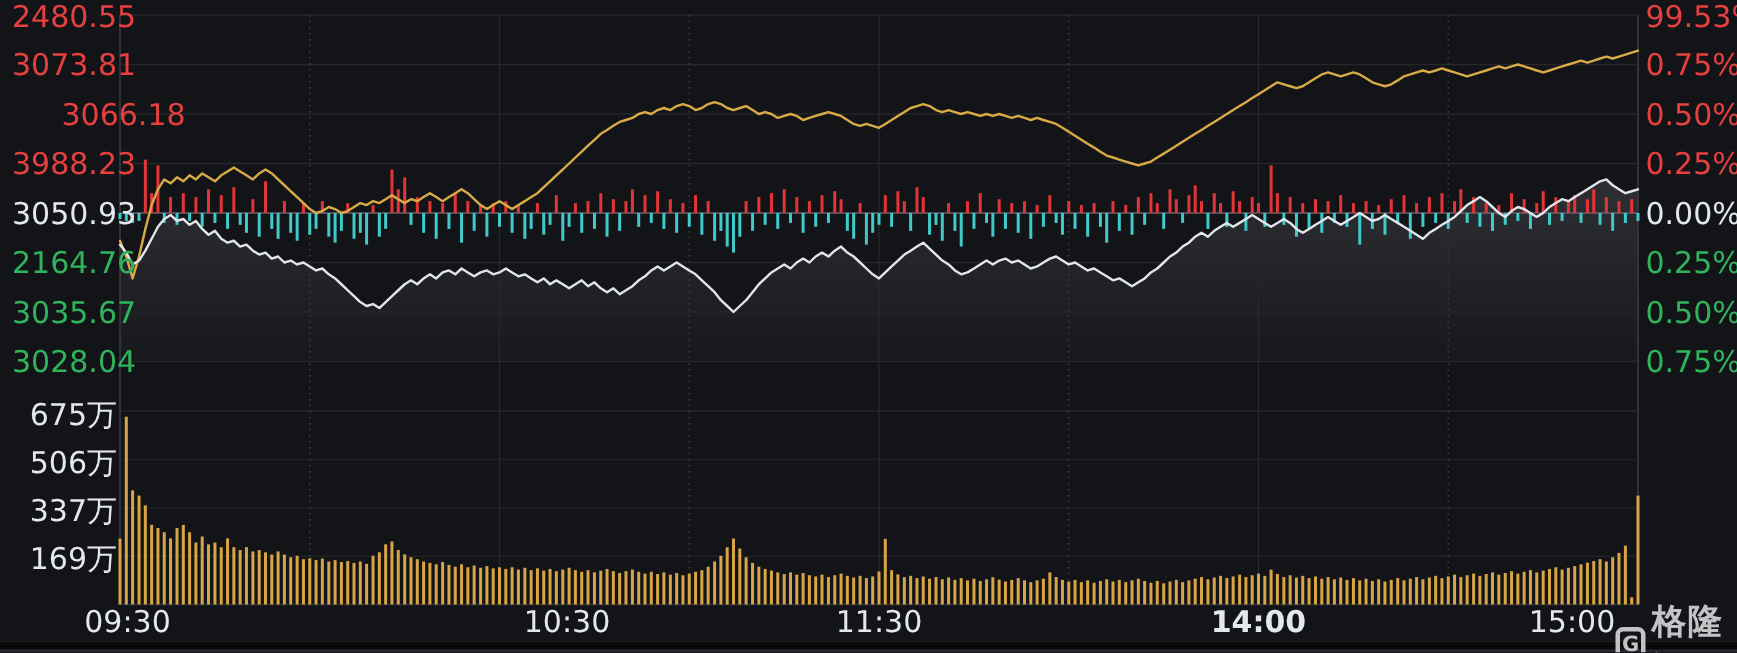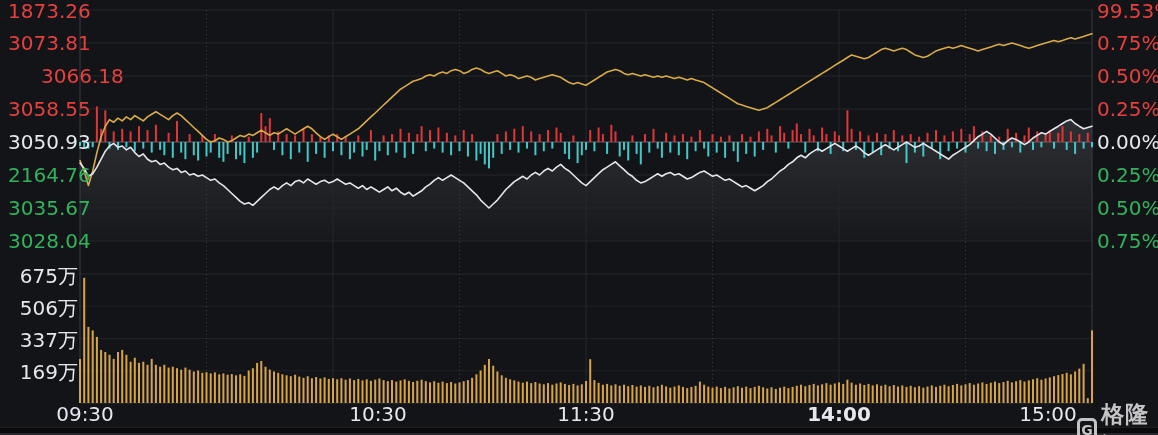--- a/index.html
+++ b/index.html
@@ -585,24 +585,24 @@
       </g>
       <g>
         <polyline points="80.0,160.5 84.2,171.0 88.4,185.6 92.7,171.0 96.9,152.6 101.1,136.7 105.3,126.2 109.5,119.6 113.7,122.2 118.0,118.2 122.2,120.9 126.4,116.9 130.6,119.6 134.8,115.6 139.0,118.2 143.3,120.9 147.5,116.9 151.7,114.3 155.9,111.6 160.1,114.3 164.3,116.9 168.6,119.6 172.8,115.6 177.0,113.0 181.2,115.6 185.4,119.6 189.6,123.5 193.8,127.5 198.1,131.4 202.3,135.4 206.5,139.4 210.7,142.0 214.9,140.7 219.2,138.0 223.4,139.4 227.6,142.0 231.8,140.7 236.0,138.0 240.2,135.4 244.4,136.7 248.7,134.1 252.9,135.4 257.1,132.8 261.3,130.1 265.5,132.8 269.8,135.4 274.0,132.8 278.2,134.1 282.4,131.4 286.6,128.8 290.8,131.4 295.1,134.1 299.3,131.4 303.5,128.8 307.7,126.2 311.9,128.8 316.1,132.8 320.4,136.7 324.6,139.4 328.8,136.7 333.0,134.1 337.2,136.7 341.4,139.4 345.6,136.7 349.9,134.1 354.1,131.4 358.3,128.8 362.5,124.8 366.7,120.9 370.9,116.9 375.2,113.0 379.4,109.0 383.6,105.0 387.8,101.1 392.0,97.1 396.3,93.2 400.5,89.2 404.7,86.6 408.9,83.9 413.1,81.3 417.3,80.0 421.6,78.6 425.8,76.0 430.0,74.7 434.2,76.0 438.4,73.4 442.6,72.0 446.9,73.4 451.1,70.7 455.3,69.4 459.5,70.7 463.7,73.4 467.9,72.0 472.1,69.4 476.4,68.1 480.6,69.4 484.8,72.0 489.0,73.4 493.2,72.0 497.4,70.7 501.7,73.4 505.9,76.0 510.1,74.7 514.3,76.0 518.5,78.6 522.8,77.3 527.0,76.0 531.2,77.3 535.4,80.0 539.6,78.6 543.8,77.3 548.0,76.0 552.3,74.7 556.5,76.0 560.7,77.3 564.9,80.0 569.1,82.6 573.4,83.9 577.6,82.6 581.8,83.9 586.0,85.2 590.2,82.6 594.4,80.0 598.6,77.3 602.9,74.7 607.1,72.0 611.3,70.7 615.5,69.4 619.7,70.7 624.0,73.4 628.2,74.7 632.4,73.4 636.6,74.7 640.8,76.0 645.0,74.7 649.3,76.0 653.5,77.3 657.7,76.0 661.9,77.3 666.1,76.0 670.3,77.3 674.5,78.6 678.8,77.3 683.0,78.6 687.2,80.0 691.4,78.6 695.6,80.0 699.9,81.3 704.1,82.6 708.3,85.2 712.5,87.9 716.7,90.5 720.9,93.2 725.1,95.8 729.4,98.4 733.6,101.1 737.8,103.7 742.0,105.0 746.2,106.4 750.5,107.7 754.7,109.0 758.9,110.3 763.1,109.0 767.3,107.7 771.5,105.0 775.8,102.4 780.0,99.8 784.2,97.1 788.4,94.5 792.6,91.8 796.8,89.2 801.0,86.6 805.3,83.9 809.5,81.3 813.7,78.6 817.9,76.0 822.1,73.4 826.4,70.7 830.6,68.1 834.8,65.4 839.0,62.8 843.2,60.2 847.4,57.5 851.6,54.9 855.9,56.2 860.1,57.5 864.3,58.8 868.5,57.5 872.7,54.9 877.0,52.2 881.2,49.6 885.4,48.3 889.6,49.6 893.8,50.9 898.0,49.6 902.3,48.3 906.5,49.6 910.7,52.2 914.9,54.9 919.1,56.2 923.3,57.5 927.5,56.2 931.8,53.6 936.0,50.9 940.2,49.6 944.4,48.3 948.6,47.0 952.9,48.3 957.1,47.0 961.3,45.6 965.5,47.0 969.7,48.3 973.9,49.6 978.1,50.9 982.4,49.6 986.6,48.3 990.8,47.0 995.0,45.6 999.2,44.3 1003.5,45.6 1007.7,44.3 1011.9,43.0 1016.1,44.3 1020.3,45.6 1024.5,47.0 1028.8,48.3 1033.0,47.0 1037.2,45.6 1041.4,44.3 1045.6,43.0 1049.8,41.7 1054.0,40.4 1058.3,41.7 1062.5,40.4 1066.7,39.0 1070.9,37.7 1075.1,39.0 1079.3,37.7 1083.6,36.4 1087.8,35.1 1092.0,33.8" fill="none" stroke="#d9ab47" stroke-width="1.6" stroke-linejoin="round" stroke-linecap="round"></polyline>
       </g>
       <g>
         <polyline points="80.0,163.1 84.2,168.4 88.4,176.3 92.7,173.7 96.9,167.1 101.1,159.2 105.3,151.2 109.5,146.0 113.7,143.3 118.0,147.3 122.2,146.0 126.4,149.9 130.6,147.3 134.8,152.6 139.0,156.5 143.3,153.9 147.5,159.2 151.7,161.8 155.9,160.5 160.1,164.4 164.3,163.1 168.6,167.1 172.8,169.7 177.0,168.4 181.2,172.4 185.4,171.0 189.6,175.0 193.8,173.7 198.1,176.3 202.3,175.0 206.5,177.6 210.7,180.3 214.9,179.0 219.2,182.9 223.4,185.6 227.6,189.5 231.8,193.5 236.0,197.4 240.2,201.4 244.4,204.0 248.7,202.7 252.9,205.4 257.1,201.4 261.3,197.4 265.5,193.5 269.8,189.5 274.0,186.9 278.2,189.5 282.4,185.6 286.6,182.9 290.8,185.6 295.1,181.6 299.3,180.3 303.5,182.9 307.7,179.0 311.9,181.6 316.1,184.2 320.4,181.6 324.6,180.3 328.8,182.9 333.0,181.6 337.2,179.0 341.4,181.6 345.6,184.2 349.9,182.9 354.1,185.6 358.3,188.2 362.5,185.6 366.7,189.5 370.9,186.9 375.2,189.5 379.4,192.2 383.6,189.5 387.8,186.9 392.0,190.8 396.3,188.2 400.5,192.2 404.7,194.8 408.9,192.2 413.1,196.1 417.3,193.5 421.6,190.8 425.8,186.9 430.0,184.2 434.2,180.3 438.4,177.6 442.6,180.3 446.9,177.6 451.1,175.0 455.3,177.6 459.5,180.3 463.7,182.9 467.9,186.9 472.1,190.8 476.4,194.8 480.6,200.1 484.8,204.0 489.0,208.0 493.2,204.0 497.4,200.1 501.7,194.8 505.9,189.5 510.1,185.6 514.3,181.6 518.5,179.0 522.8,176.3 527.0,179.0 531.2,175.0 535.4,172.4 539.6,175.0 543.8,171.0 548.0,168.4 552.3,171.0 556.5,167.1 560.7,164.4 564.9,168.4 569.1,171.0 573.4,175.0 577.6,179.0 581.8,182.9 586.0,185.6 590.2,181.6 594.4,177.6 598.6,173.7 602.9,169.7 607.1,167.1 611.3,164.4 615.5,161.8 619.7,165.8 624.0,169.7 628.2,173.7 632.4,176.3 636.6,180.3 640.8,182.9 645.0,181.6 649.3,179.0 653.5,176.3 657.7,173.7 661.9,176.3 666.1,173.7 670.3,172.4 674.5,175.0 678.8,173.7 683.0,176.3 687.2,179.0 691.4,177.6 695.6,175.0 699.9,172.4 704.1,171.0 708.3,173.7 712.5,176.3 716.7,175.0 720.9,177.6 725.1,180.3 729.4,179.0 733.6,181.6 737.8,184.2 742.0,186.9 746.2,185.6 750.5,188.2 754.7,190.8 758.9,188.2 763.1,185.6 767.3,181.6 771.5,179.0 775.8,175.0 780.0,171.0 784.2,168.4 788.4,164.4 792.6,161.8 796.8,157.8 801.0,155.2 805.3,157.8 809.5,153.9 813.7,151.2 817.9,148.6 822.1,151.2 826.4,148.6 830.6,146.0 834.8,143.3 839.0,146.0 843.2,148.6 847.4,151.2 851.6,148.6 855.9,146.0 860.1,148.6 864.3,152.6 868.5,155.2 872.7,152.6 877.0,149.9 881.2,147.3 885.4,144.6 889.6,147.3 893.8,149.9 898.0,147.3 902.3,144.6 906.5,142.0 910.7,144.6 914.9,147.3 919.1,146.0 923.3,143.3 927.5,146.0 931.8,148.6 936.0,151.2 940.2,153.9 944.4,156.5 948.6,159.2 952.9,155.2 957.1,152.6 961.3,149.9 965.5,147.3 969.7,144.6 973.9,140.7 978.1,136.7 982.4,134.1 986.6,131.4 990.8,134.1 995.0,138.0 999.2,142.0 1003.5,144.6 1007.7,140.7 1011.9,138.0 1016.1,139.4 1020.3,142.0 1024.5,144.6 1028.8,142.0 1033.0,138.0 1037.2,135.4 1041.4,132.8 1045.6,134.1 1049.8,131.4 1054.0,128.8 1058.3,126.2 1062.5,123.5 1066.7,120.9 1070.9,119.6 1075.1,123.5 1079.3,126.2 1083.6,128.8 1087.8,127.5 1092.0,126.2" fill="none" stroke="#e2e6ec" stroke-width="1.6" stroke-linejoin="round" stroke-linecap="round"></polyline>
       </g>
     </svg>
 
   <div class="axis axis-left">
-    <span data-tone="up">1873.26</span>
+    <span data-tone="up">2480.55</span>
     <span data-tone="up">3073.81</span>
     <span data-tone="up">3066.18</span>
-    <span data-tone="up">3058.55</span>
+    <span data-tone="up">3988.23</span>
     <span data-tone="flat">3050.93</span>
     <span data-tone="down">2164.76</span>
     <span data-tone="down">3035.67</span>
     <span data-tone="down">3028.04</span>
   </div>
 
   <div class="axis axis-right">
     <span data-tone="up">99.53%</span>
     <span data-tone="up">0.75%</span>
     <span data-tone="up">0.50%</span>

